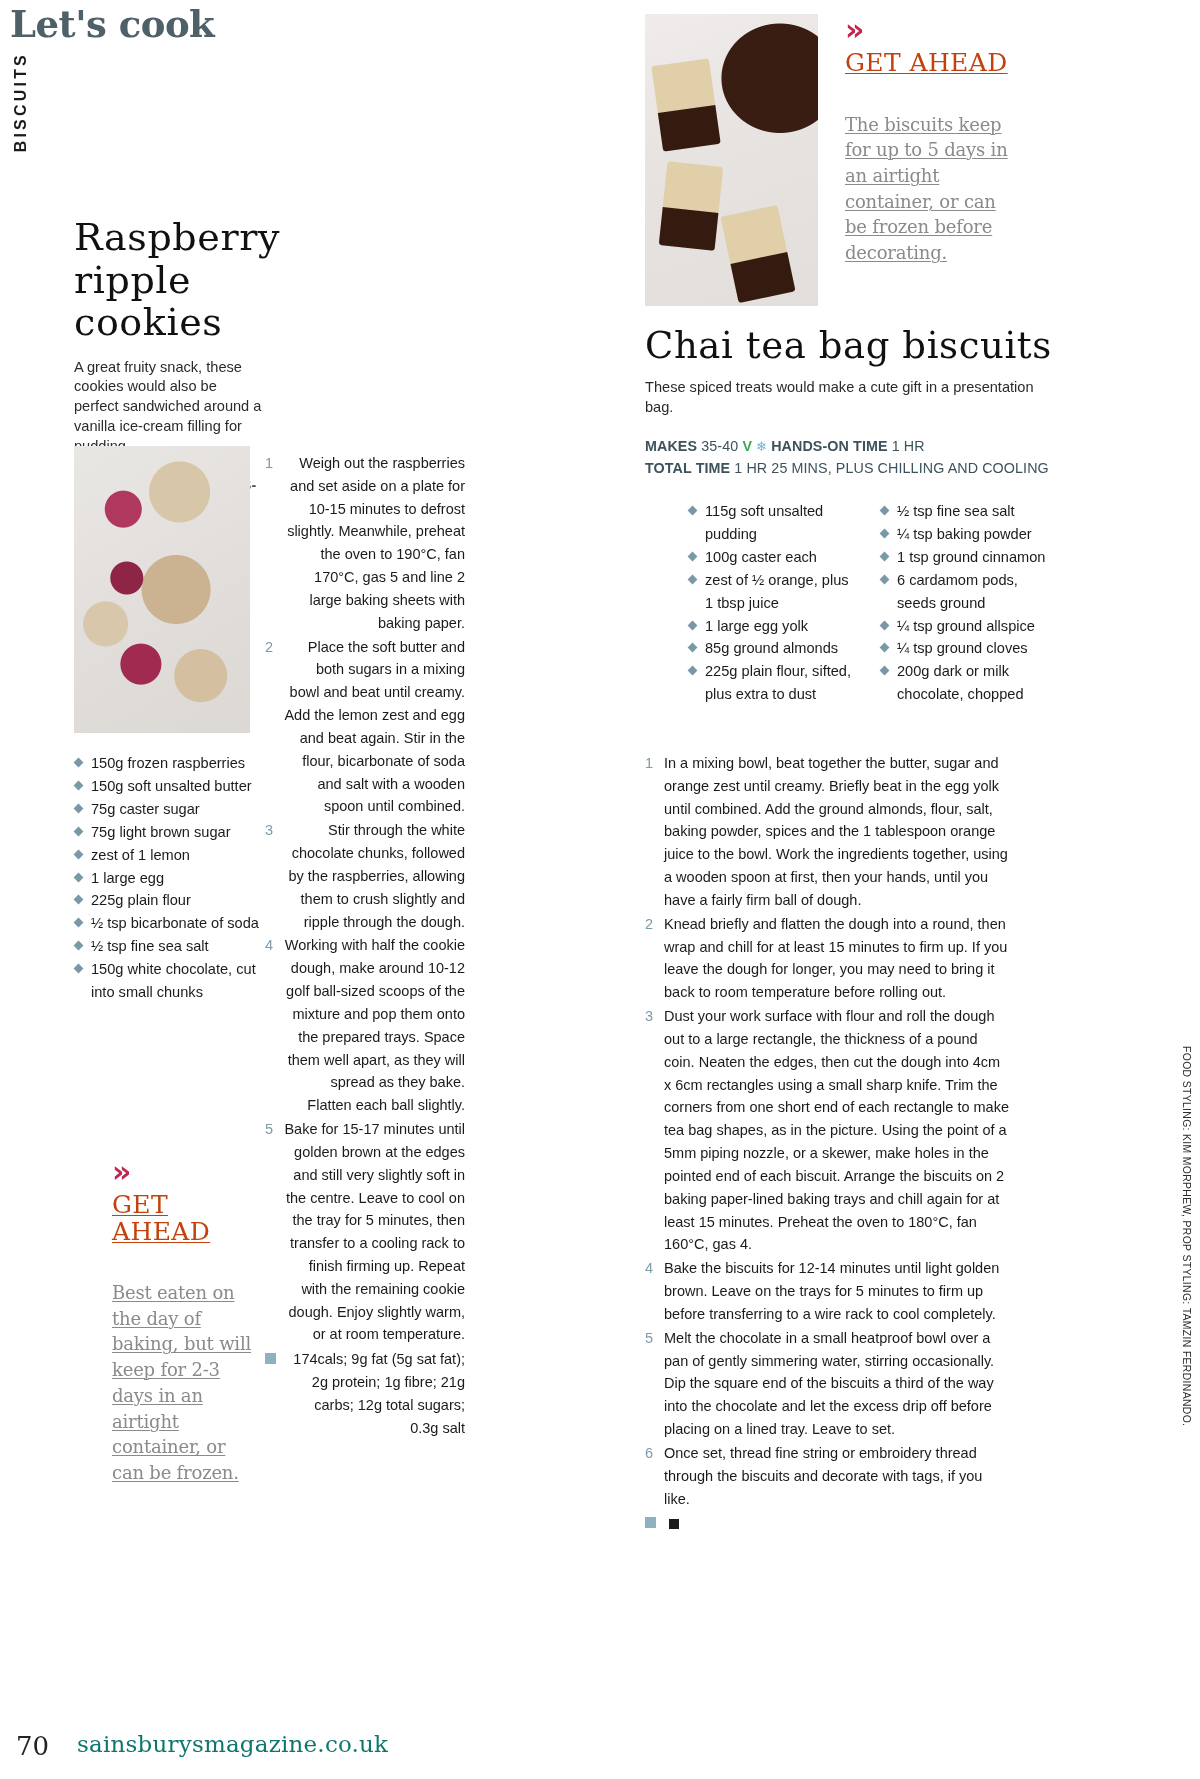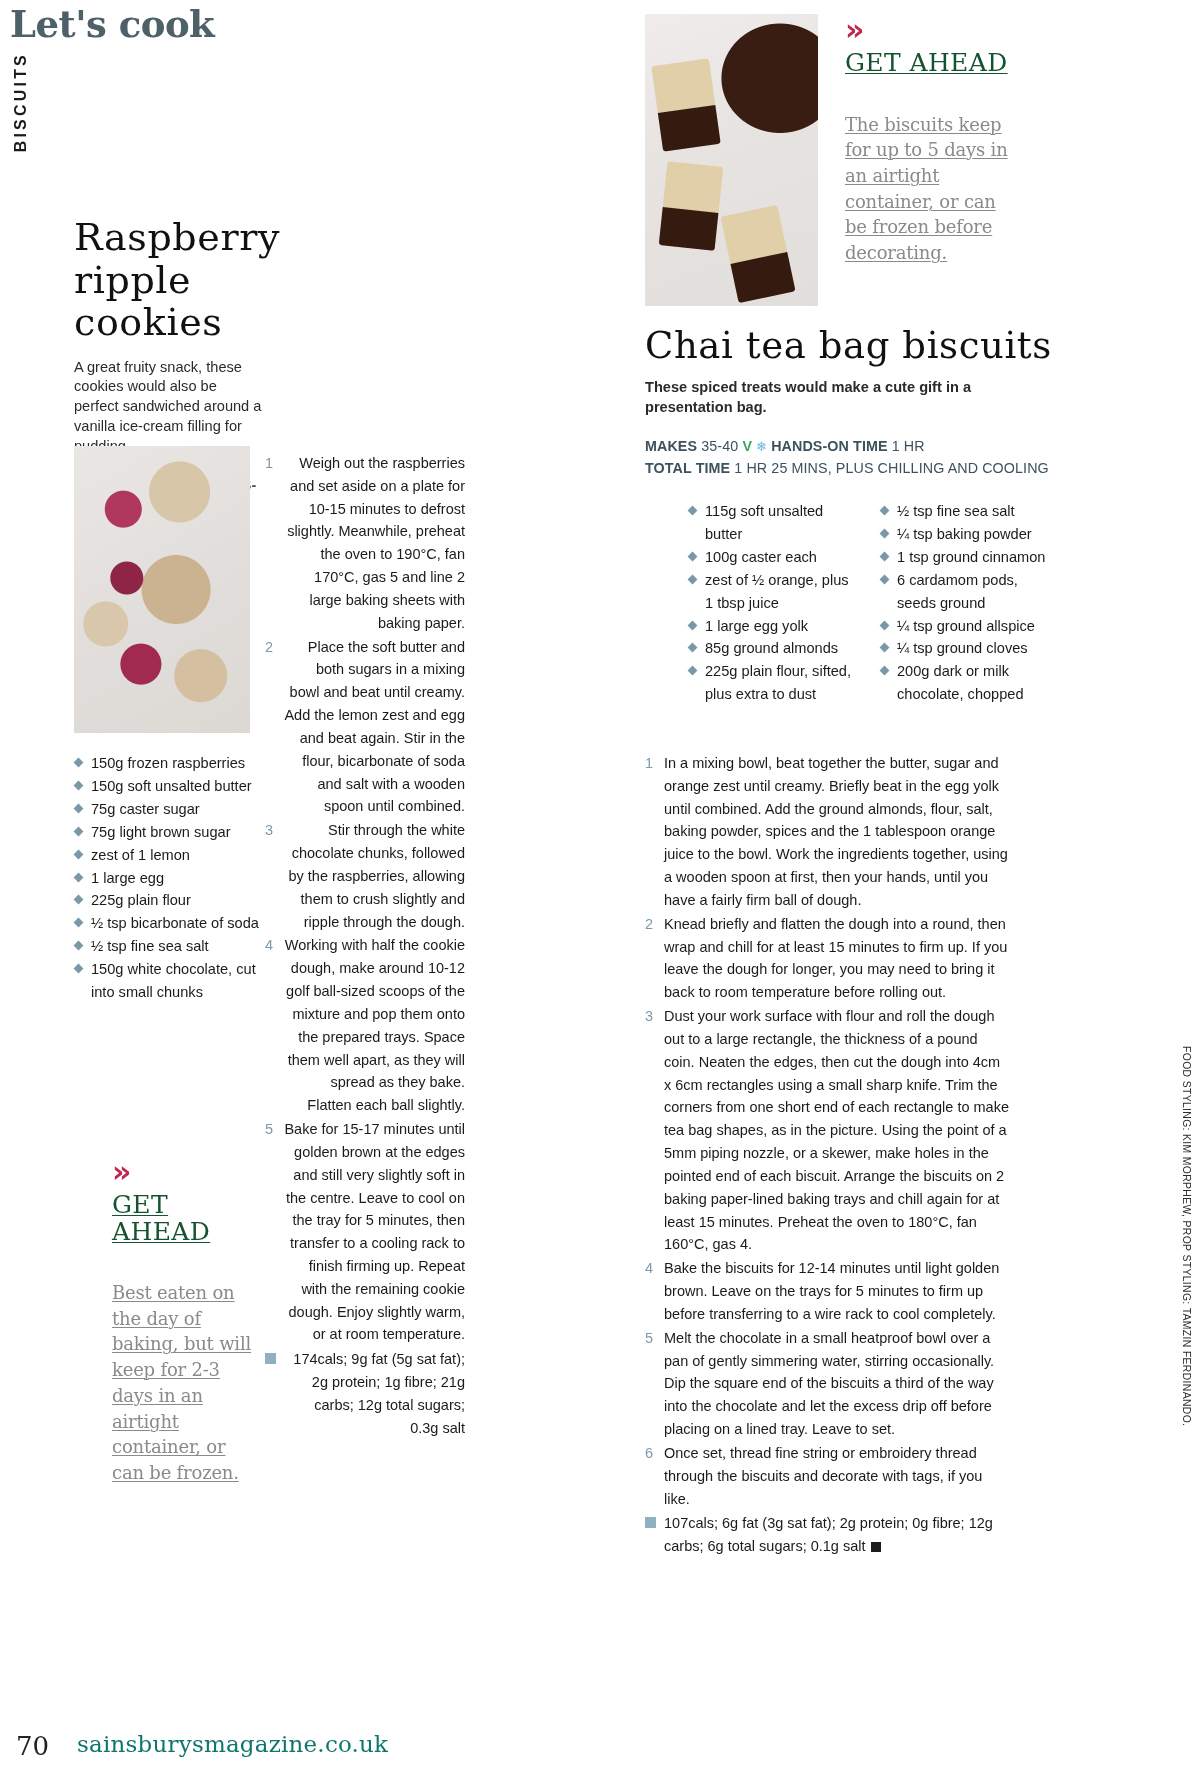--- a/index.html
+++ b/index.html
@@ -127,21 +127,21 @@
     vertical-align:-1px;margin-left:5px;}
 
   
   .getahead{font-family:"DejaVu Serif", serif;color:#7d7d7d;}
   .chev{
     color:#c0274f;font-size:30px;line-height:.8;font-weight:700;
     font-family:"DejaVu Sans",sans-serif;letter-spacing:-4px;
     display:block;margin-bottom:8px;
   }
   .ga-head{
-    font-size:25px;line-height:1.06;color:#14532d;
+    font-size:25px;line-height:1.06;color:#c2410c;
     text-decoration:underline;text-underline-offset:2px;
     text-decoration-thickness:1px;letter-spacing:.4px;
   }
   .ga-body{
     font-size:18px;line-height:1.43;color:#8a8a8a;
     text-decoration:underline;text-underline-offset:2px;
     text-decoration-thickness:1px;letter-spacing:-.2px;margin-top:35px;
   }
   .ga-left{position:absolute;left:112px;top:1160px;width:150px;}
   .ga-right{position:absolute;left:845px;top:18px;width:175px;}
@@ -229,36 +229,36 @@
   </div>
 
   <div class="ga-right getahead">
     <span class="chev">»</span>
     <div class="ga-head">GET AHEAD</div>
     <div class="ga-body">The biscuits keep for up to 5 days in an airtight container, or can be frozen before decorating.</div>
   </div>
 
   <div style="position:absolute;left:645px;top:325px;width:412px;">
     <h1 class="recipe-title" style="font-size:37px;">Chai tea bag biscuits</h1>
-    <div class="standfirst" style="margin-top:12px;font-weight:bold;">These spiced treats would make a cute gift in a presentation bag.</div>
+    <div class="standfirst" style="margin-top:12px;">These spiced treats would make a cute gift in a presentation bag.</div>
     <div class="meta">
       <span><b>MAKES</b>
       <span class="val">35-40</span>
       <span class="v-icon">V</span>
       <span class="snow-icon">❄</span>
       <b>HANDS-ON TIME</b>
       <span class="val">1 HR</span></span><br>
       <b>TOTAL TIME</b>
       <span class="val">1 HR 25 MINS, PLUS CHILLING AND COOLING</span>
     </div>
   </div>
 
   <div class="chai-ing">
     <ul class="ingredients" id="ing-c1">
-        <li>115g soft unsalted butter</li>
+        <li>115g soft unsalted pudding</li>
         <li>100g caster each</li>
         <li>zest of ½ orange, plus 1 tbsp juice</li>
         <li>1 large egg yolk</li>
         <li>85g ground almonds</li>
         <li>225g plain flour, sifted, plus extra to dust</li>
       </ul>
     <ul class="ingredients" id="ing-c2">
         <li>½ tsp fine sea salt</li>
         <li>¼ tsp baking powder</li>
         <li>1 tsp ground cinnamon</li>
@@ -271,21 +271,21 @@
 
   <div style="position:absolute;left:645px;top:752px;width:365px;">
     <ol class="method" id="meth-right">
         <li>In a mixing bowl, beat together the butter, sugar and orange zest until creamy. Briefly beat in the egg yolk until combined. Add the ground almonds, flour, salt, baking powder, spices and the 1 tablespoon orange juice to the bowl. Work the ingredients together, using a wooden spoon at first, then your hands, until you have a fairly firm ball of dough.</li>
         <li>Knead briefly and flatten the dough into a round, then wrap and chill for at least 15 minutes to firm up. If you leave the dough for longer, you may need to bring it back to room temperature before rolling out.</li>
         <li>Dust your work surface with flour and roll the dough out to a large rectangle, the thickness of a pound coin. Neaten the edges, then cut the dough into 4cm x 6cm rectangles using a small sharp knife. Trim the corners from one short end of each rectangle to make tea bag shapes, as in the picture. Using the point of a 5mm piping nozzle, or a skewer, make holes in the pointed end of each biscuit. Arrange the biscuits on 2 baking paper-lined baking trays and chill again for at least 15 minutes. Preheat the oven to 180°C, fan 160°C, gas 4.</li>
         <li>Bake the biscuits for 12-14 minutes until light golden brown. Leave on the trays for 5 minutes to firm up before transferring to a wire rack to cool completely.</li>
         <li>Melt the chocolate in a small heatproof bowl over a pan of gently simmering water, stirring occasionally. Dip the square end of the biscuits a third of the way into the chocolate and let the excess drip off before placing on a lined tray. Leave to set.</li>
         <li>Once set, thread fine string or embroidery thread through the biscuits and decorate with tags, if you like.</li>
       </ol>
-    <div class="nutrition"><span>107cals; 6g fat (3g sat fat); 2g protein; 0g fibre; 12g carbs; 6g total sugars; 0.1g salt</span><span class="endmark"></span></div>
+    <div class="nutrition"><span class="endmark"></span></div>
   </div>
 
   <div class="credits">FOOD STYLING: KIM MORPHEW, PROP STYLING: TAMZIN FERDINANDO.</div>
 
   <div class="footer">
     <span class="pagenum">70</span>
     <span class="siteurl">sainsburysmagazine.co.uk</span>
   </div>
 
 </div>

